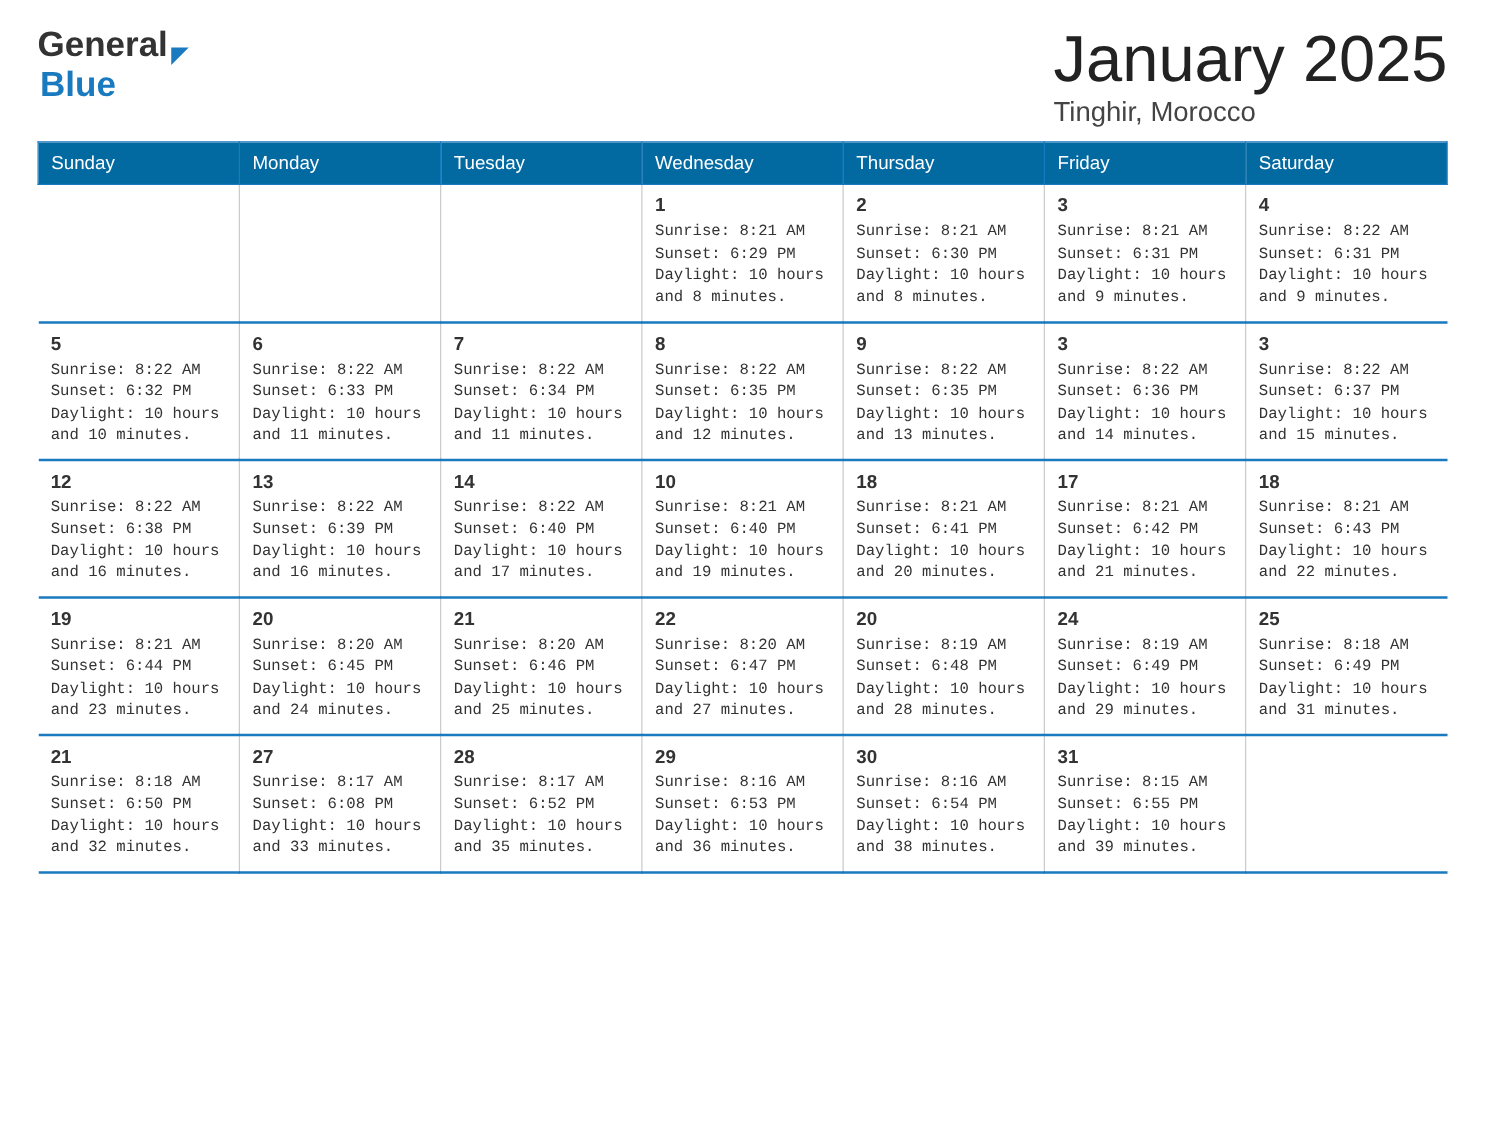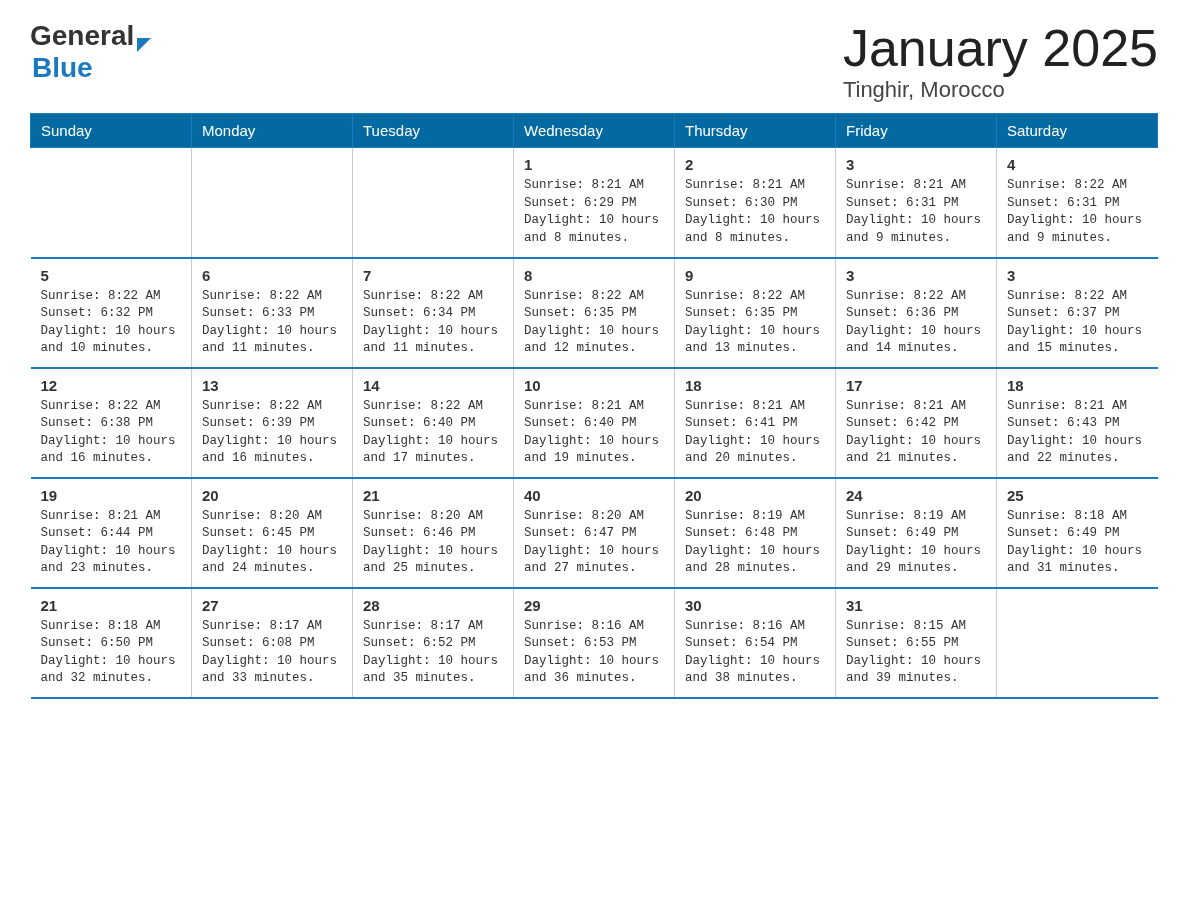--- a/index.html
+++ b/index.html
@@ -260,21 +260,21 @@
 Sunset: 6:45 PM
 Daylight: 10 hours and 24 minutes.</div>
         </td>
         <td>
           <span class="day-num">21</span>
           <div class="day-info">Sunrise: 8:20 AM
 Sunset: 6:46 PM
 Daylight: 10 hours and 25 minutes.</div>
         </td>
         <td>
-          <span class="day-num">40</span>
+          <span class="day-num">22</span>
           <div class="day-info">Sunrise: 8:20 AM
 Sunset: 6:47 PM
 Daylight: 10 hours and 27 minutes.</div>
         </td>
         <td>
           <span class="day-num">20</span>
           <div class="day-info">Sunrise: 8:19 AM
 Sunset: 6:48 PM
 Daylight: 10 hours and 28 minutes.</div>
         </td>

